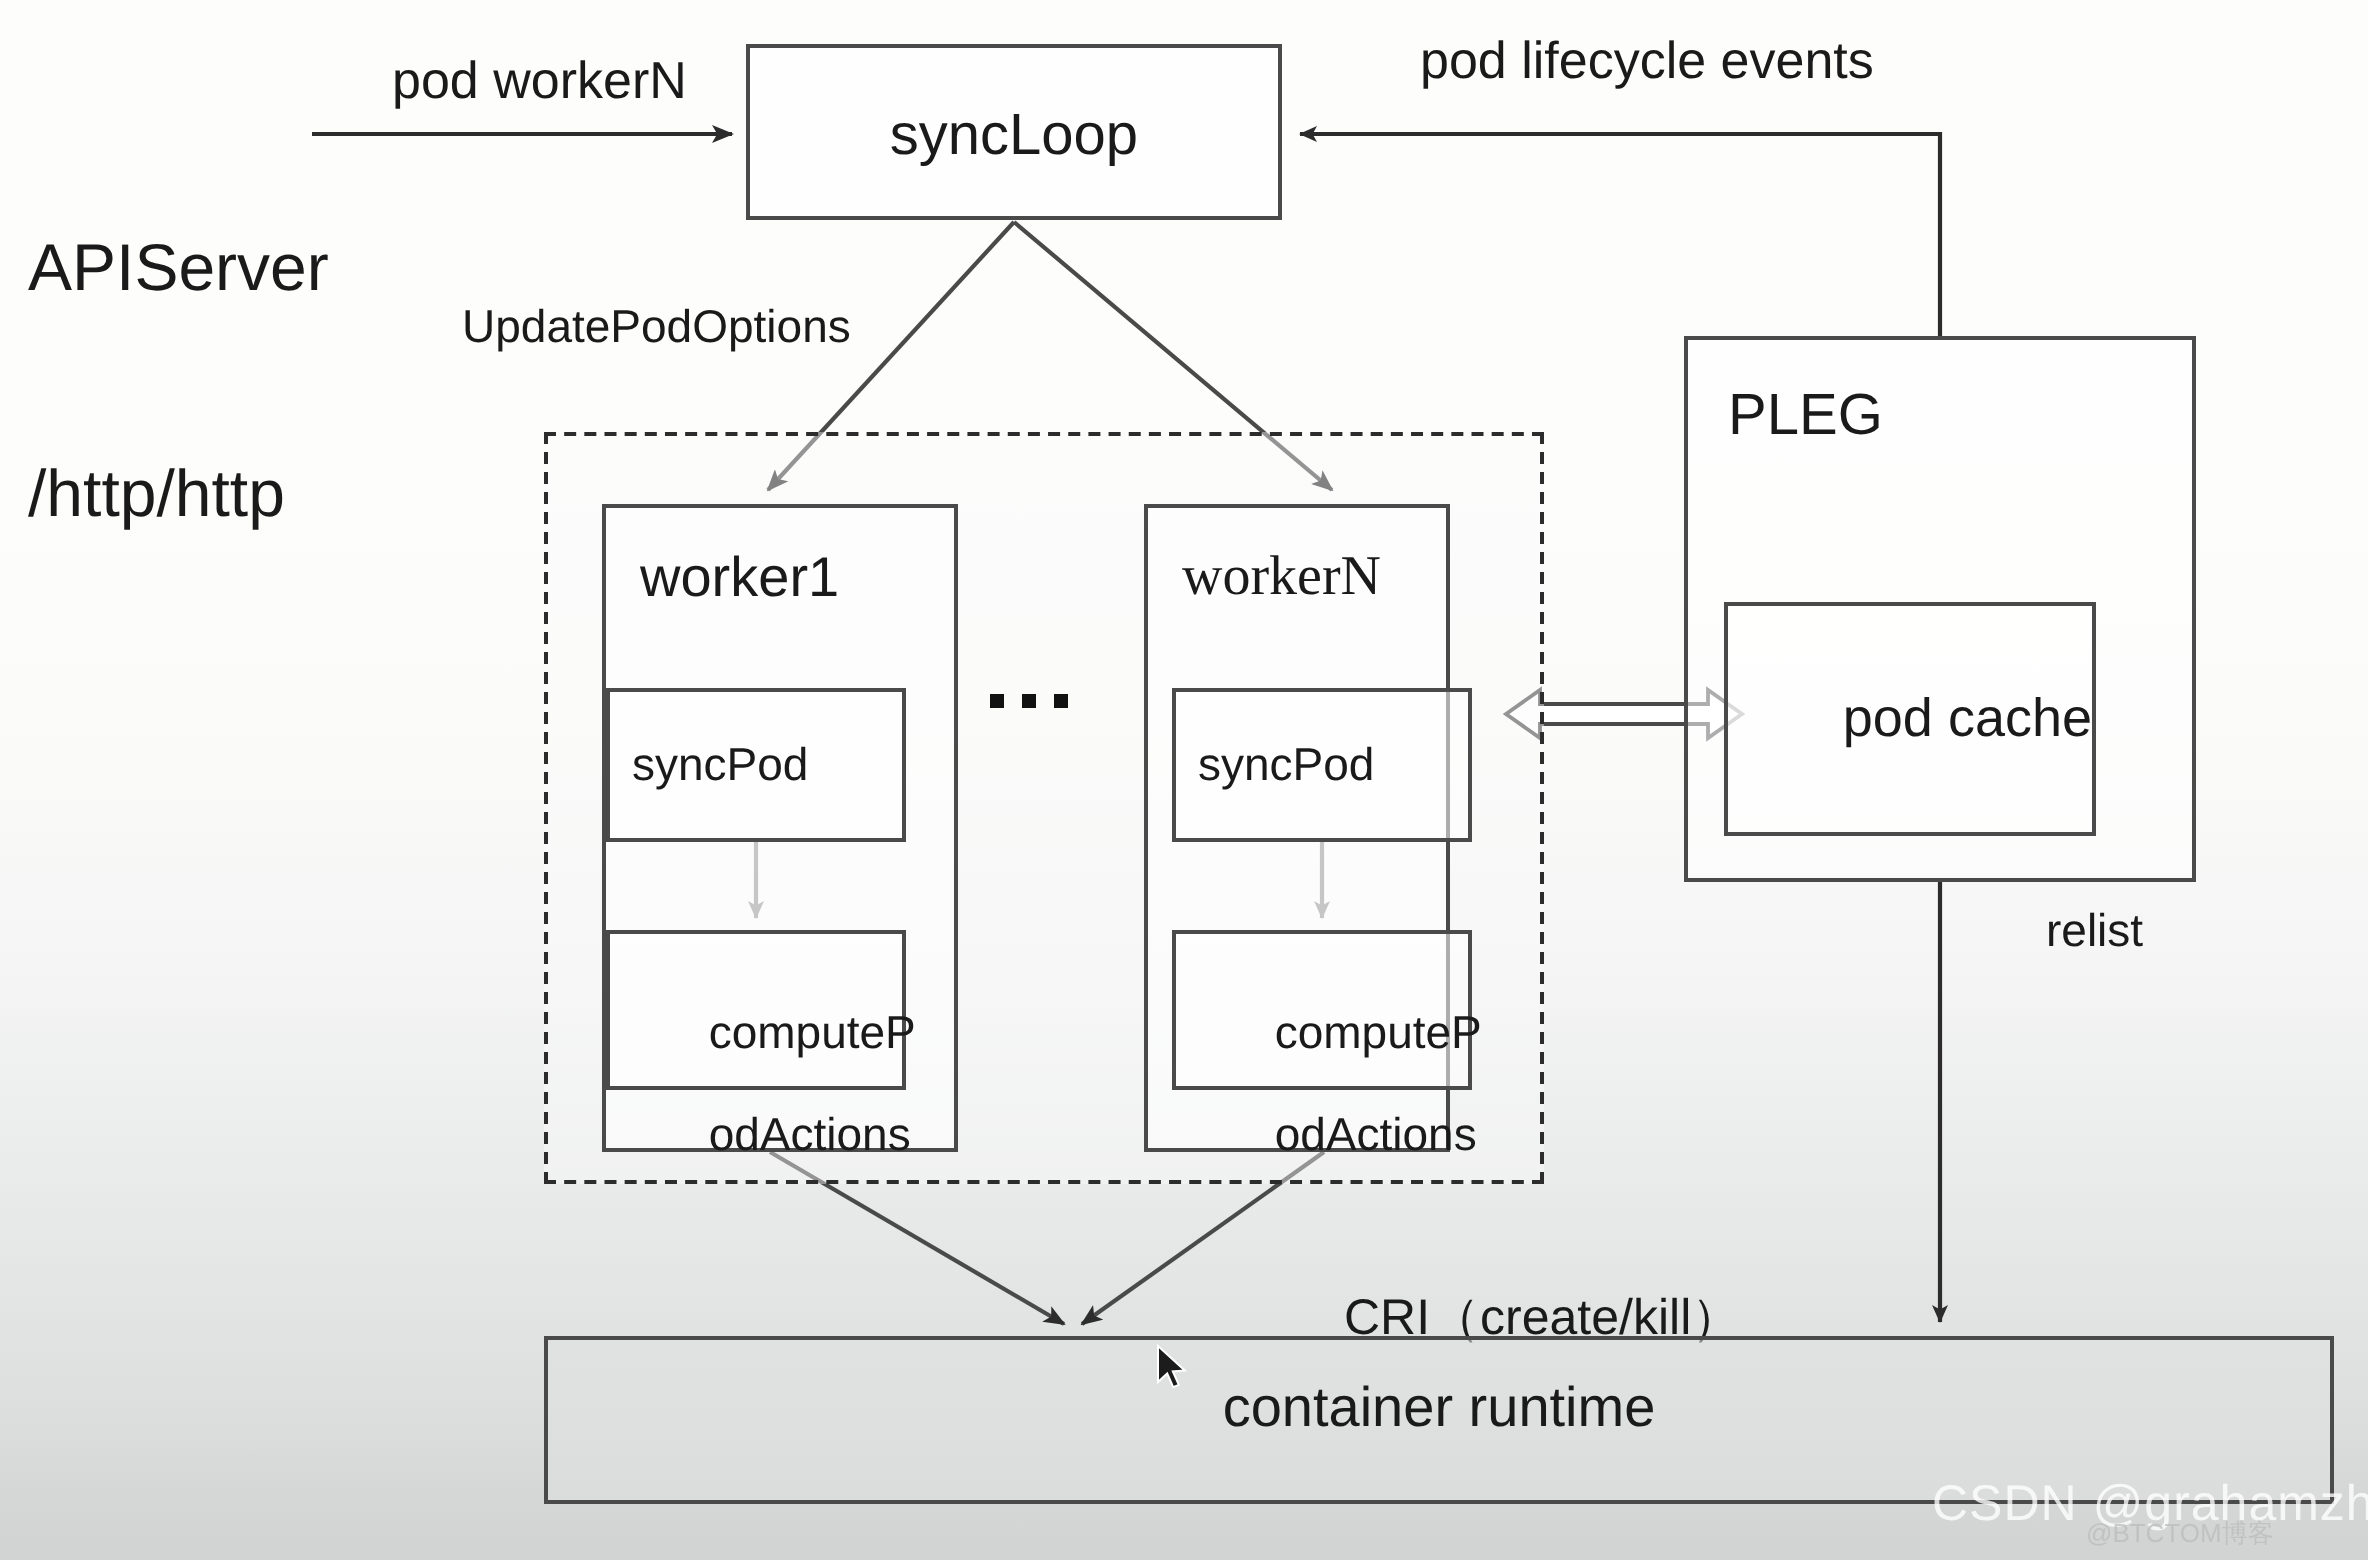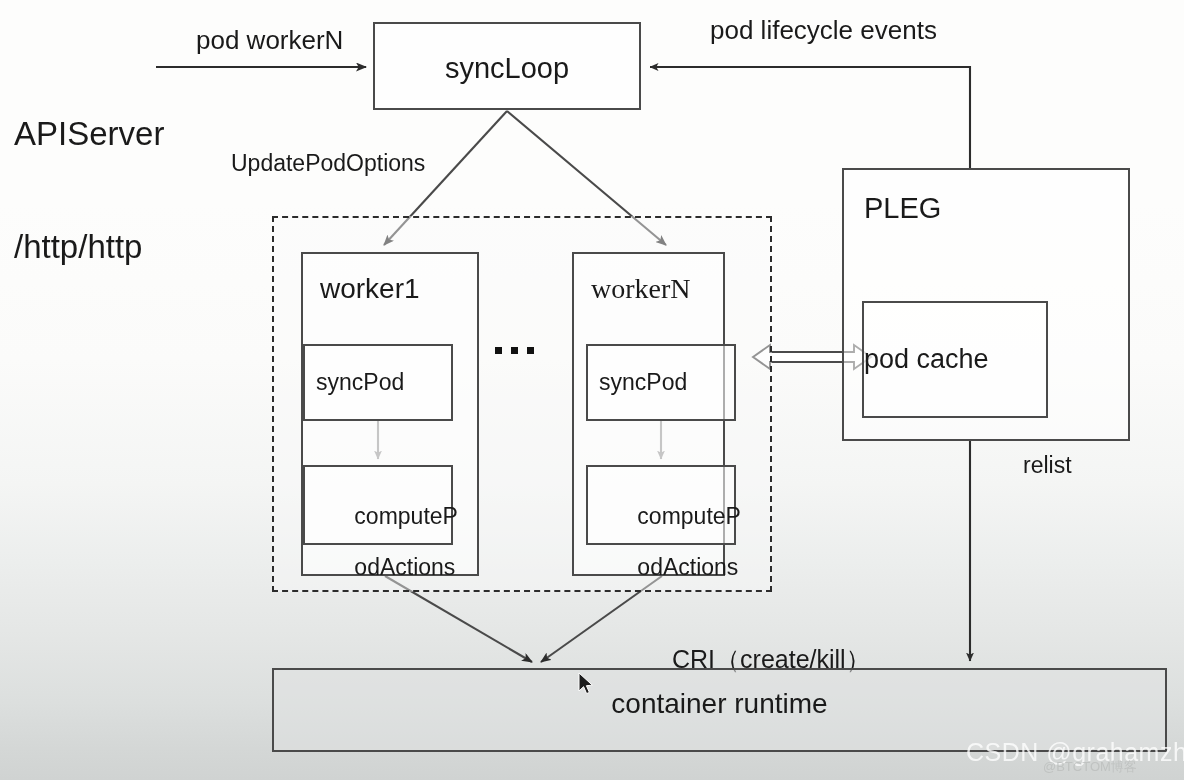--- a/index.html
+++ b/index.html
@@ -157,26 +157,26 @@
   <div class="edge-label" style="left:231px; top:150px; font-size:23px;">UpdatePodOptions</div>
 
   <div class="edge-label" style="left:1023px; top:452px; font-size:23px;">relist</div>
 
   <div class="edge-label" style="left:672px; top:604px; font-size:25px;margin-top:41px;">CRI（create/kill）</div>
 
   <div class="node white" style="left:373px; top:22px; width:268px; height:88px;">
     <span class="node-label" style="left:0; top:28px; width:100%; text-align:center; font-size:29px;">syncLoop</span>
   </div>
 
-  <div class="node white" style="left:842px; top:168px; width:288px; height:273px;">
+  <div class="node white" style="left:842px; top:168px; width:256px; height:273px;">
     <span class="node-label" style="left:20px; top:22px; font-size:29px;">PLEG</span>
   </div>
 
   <div class="node white" style="left:862px; top:301px; width:186px; height:117px;">
-    <span class="node-label" style="left:0; top:41px; width:100%; text-align:left; font-size:27px;">pod cache</span>
+    <span class="node-label" style="left:0; top:41px; width:100%; text-align:right; font-size:27px;">pod cache</span>
   </div>
 
   <div id="dashed-group" style="left:272px; top:216px; width:500px; height:376px;"></div>
 
   <div class="node white" style="left:290px; top:252px; width:178px; height:324px;margin-left:11px;">
     <span class="node-label" style="left:17px; top:19px; font-size:28px;">worker1</span>
   </div>
   <div class="node white" style="left:303px; top:344px; width:150px; height:77px;">
     <span class="node-label" style="left:11px; top:24px; font-size:23px;">syncPod</span>
   </div>

